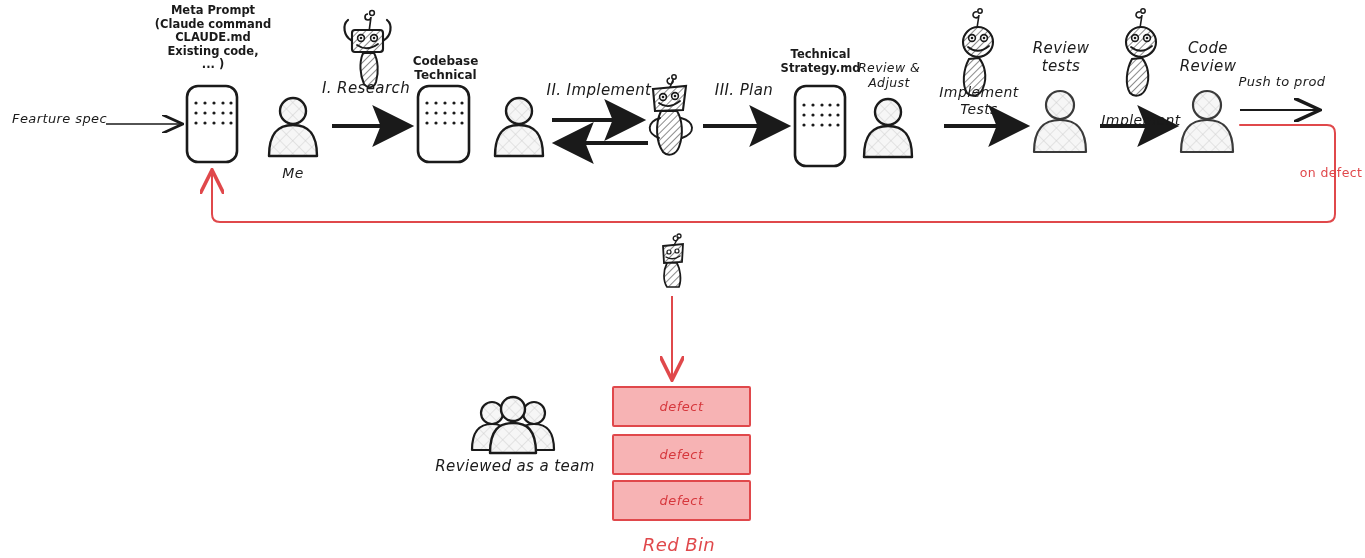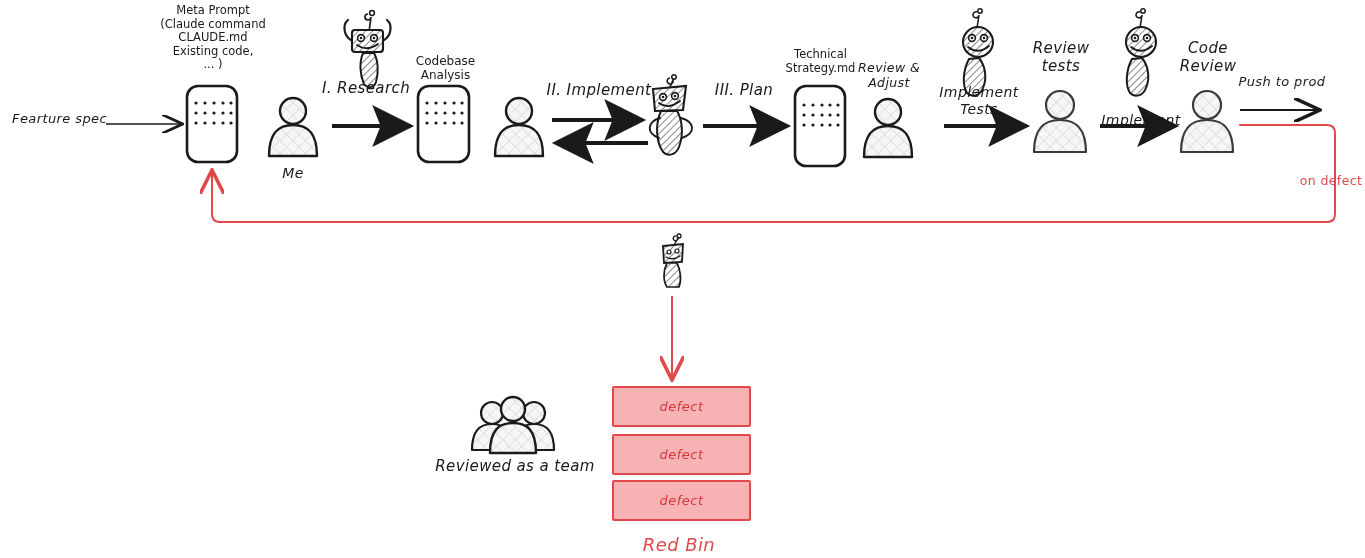--- a/index.html
+++ b/index.html
@@ -6,21 +6,21 @@
   body{
     width:1365px;height:558px;
     background:#ffffff;
     font-family:"DejaVu Sans", sans-serif;
     overflow:hidden;
     position:relative;
   }
   #canvas{position:absolute;left:0;top:0;width:1365px;height:558px;}
   .lbl{position:absolute;white-space:pre;text-align:center;line-height:1.18;color:#1a1a1a;}
   .hand{font-family:"DejaVu Sans", sans-serif;font-style:italic;letter-spacing:.4px;}
-  .sans{font-family:"DejaVu Sans", sans-serif;}
+  .sans{font-family:"DejaVu Sans", sans-serif;font-weight:bold;}
   .red{color:#e0484b;}
   .defect-box{
     position:absolute;display:flex;align-items:center;justify-content:center;
     background:#f7b3b4;border:2px solid #e0484b;border-radius:2px;
     color:#d6373c;font-style:italic;font-size:13px;letter-spacing:.5px;
   }
   svg{position:absolute;left:0;top:0;overflow:visible;}
 </style>
 </head>
 <body>
@@ -226,21 +226,21 @@
   <line x1="672" y1="296" x2="672" y2="378" stroke="#e0484b" stroke-width="2" marker-end="url(#arrowRed)"></line>
 </svg>
 
 <div class="lbl sans" style="left:143px;top:4px;width:140px;font-size:11.5px;">Meta Prompt
 (Claude command
 CLAUDE.md
 Existing code,
 ... )</div>
 
 <div class="lbl sans" style="left:398px;top:54px;width:95px;font-size:12px;">Codebase
-Analysis</div>
+Technical</div>
 
 <div class="lbl sans" style="left:773px;top:48px;width:95px;font-size:11.5px;">Technical
 Strategy.md</div>
 
 <div class="lbl hand" style="left:7px;top:111px;width:105px;font-size:13px;">Fearture spec</div>
 
 <div class="lbl hand" style="left:263px;top:165px;width:60px;font-size:14px;">Me</div>
 
 <div class="lbl hand" style="left:313px;top:80px;width:106px;font-size:15px;">I. Research</div>
 
@@ -257,21 +257,21 @@
 <div class="lbl hand" style="left:1026px;top:40px;width:70px;font-size:15px;">Review
 tests</div>
 
 <div class="lbl hand" style="left:1098px;top:112px;width:86px;font-size:14px;">Implement</div>
 
 <div class="lbl hand" style="left:1172px;top:40px;width:72px;font-size:15px;">Code
 Review</div>
 
 <div class="lbl hand" style="left:1234px;top:74px;width:96px;font-size:13px;">Push to prod</div>
 
-<div class="lbl hand red" style="left:1298px;top:166px;width:66px;font-size:12.5px;font-style:normal;margin-top:8px;">on defect</div>
+<div class="lbl hand red" style="left:1298px;top:166px;width:66px;font-size:12.5px;font-style:normal;">on defect</div>
 
 <div class="lbl hand" style="left:432px;top:458px;width:166px;font-size:15px;">Reviewed as a team</div>
 
 <div class="defect-box" style="left:612px;top:386px;width:135px;height:37px;">
   <span>defect</span>
 </div>
 <div class="defect-box" style="left:612px;top:434px;width:135px;height:37px;">
   <span>defect</span>
 </div>
 <div class="defect-box" style="left:612px;top:480px;width:135px;height:37px;">

